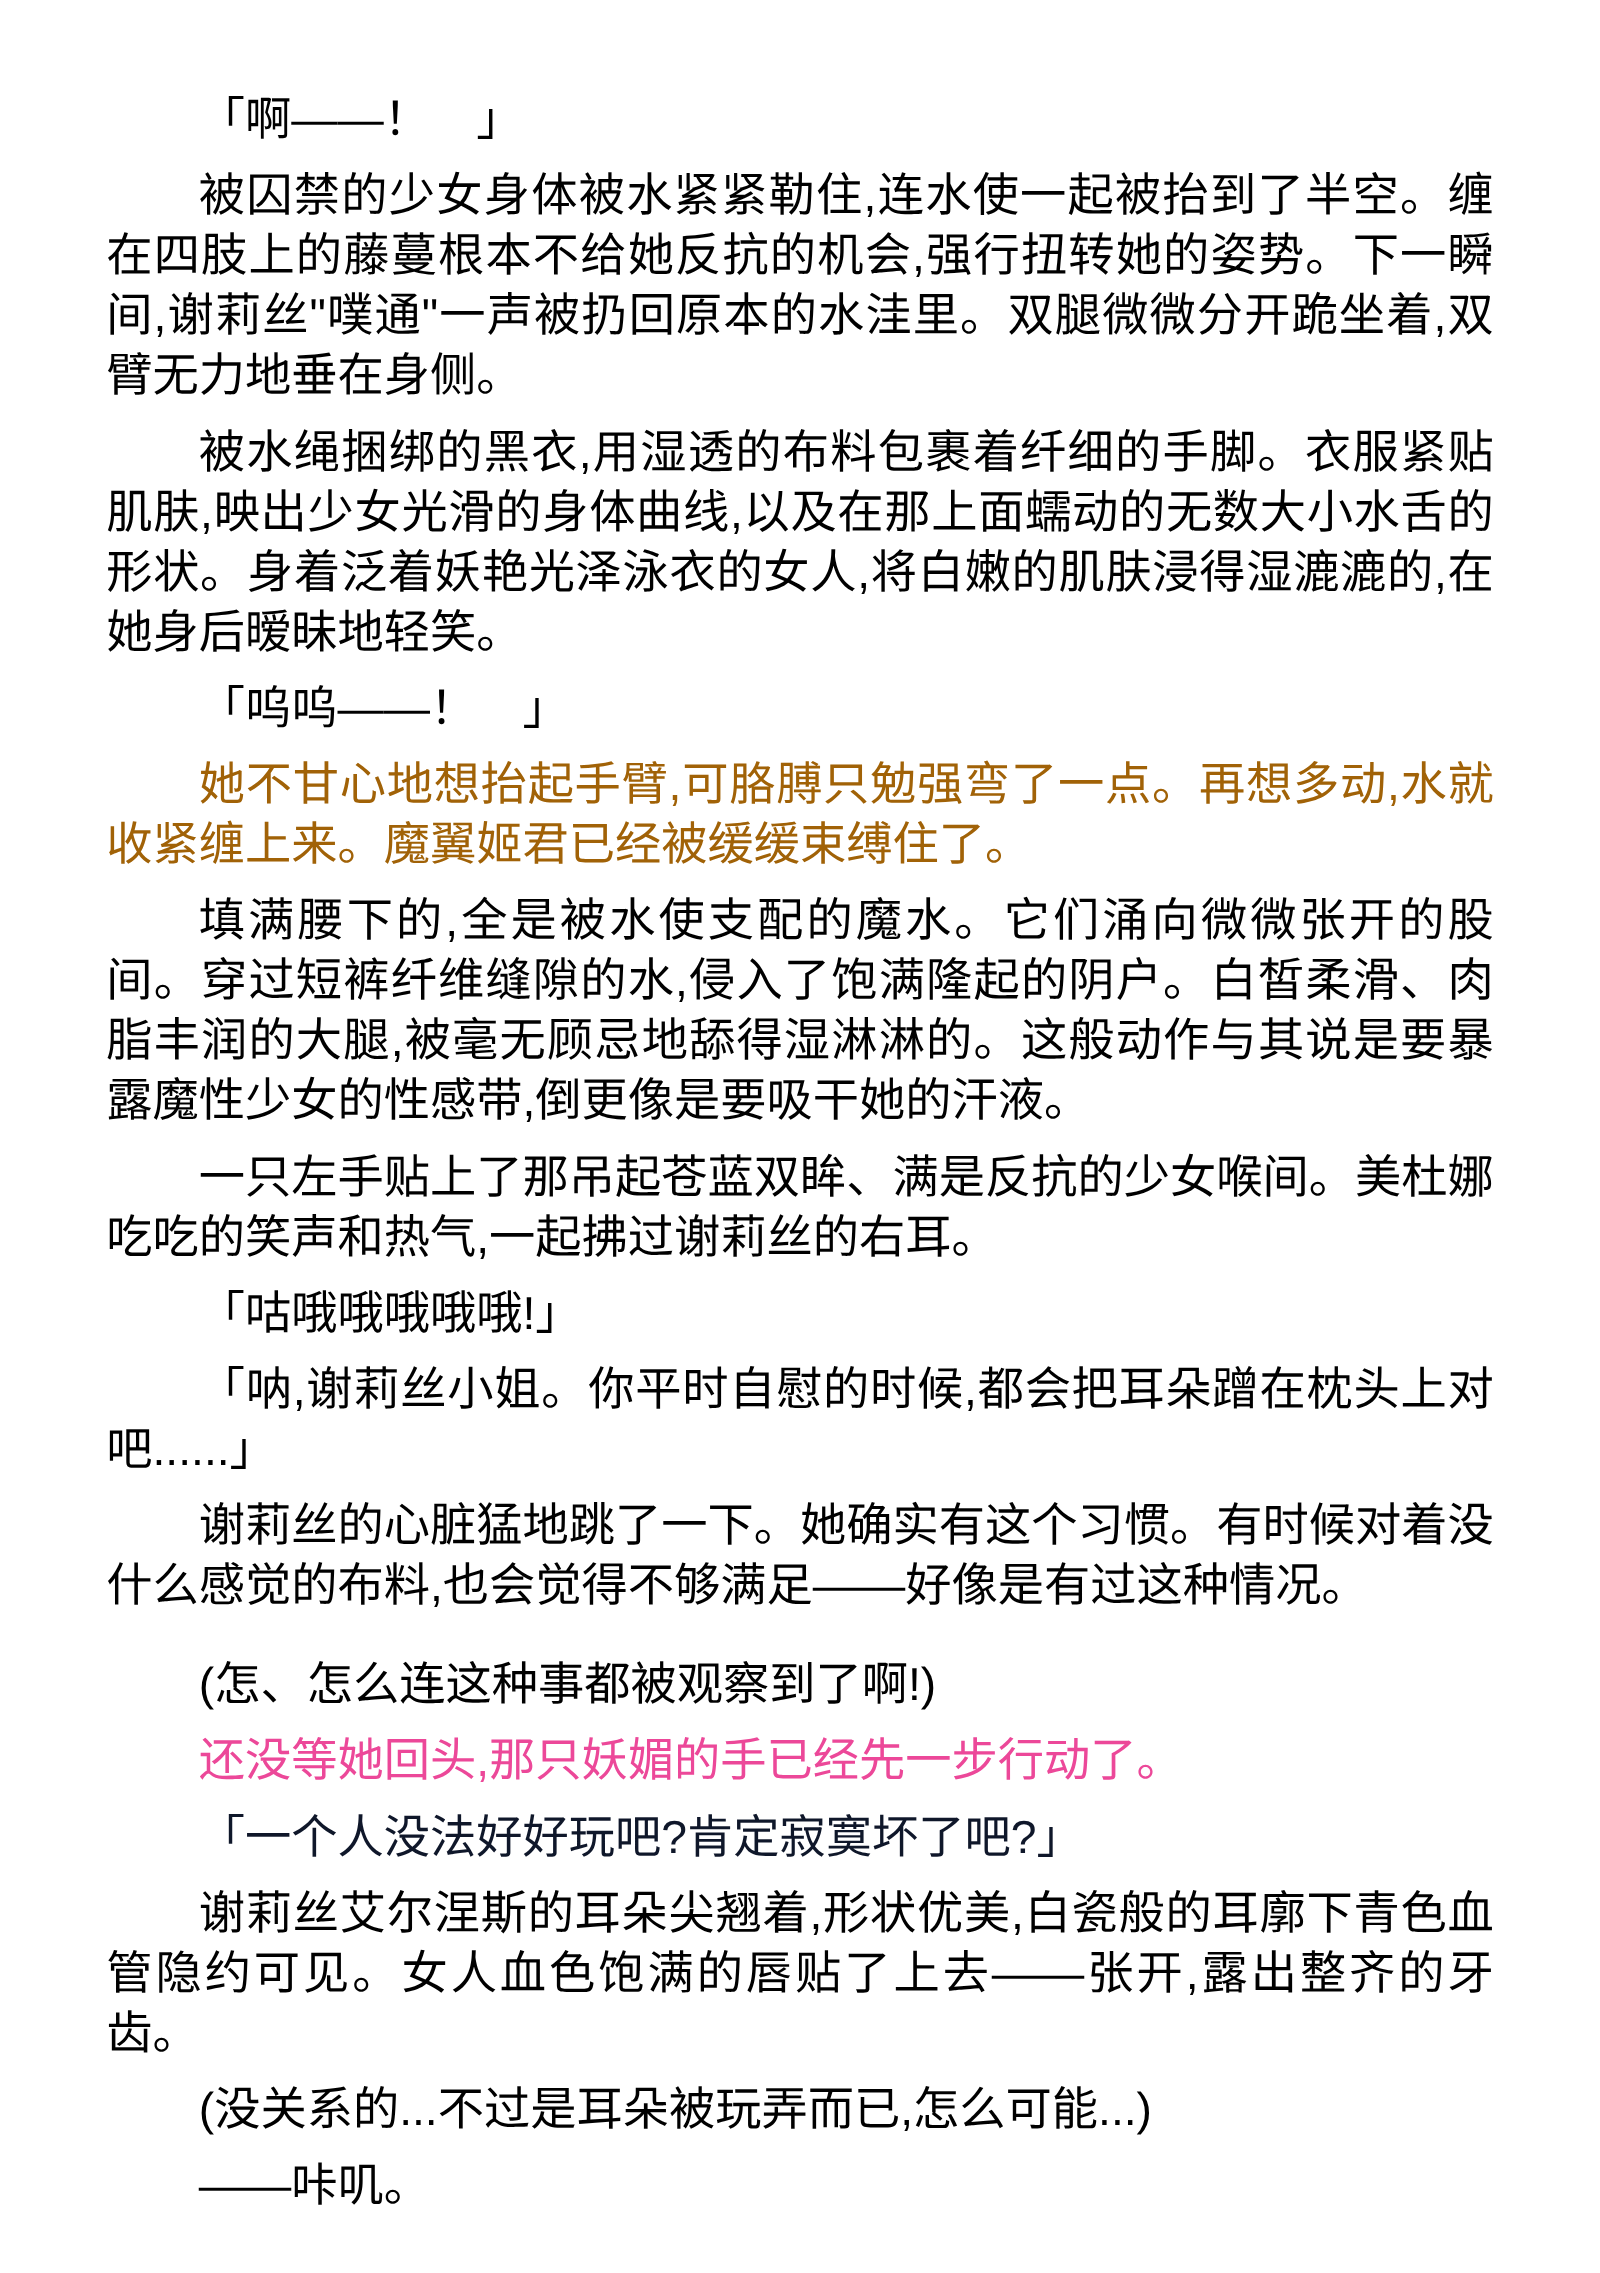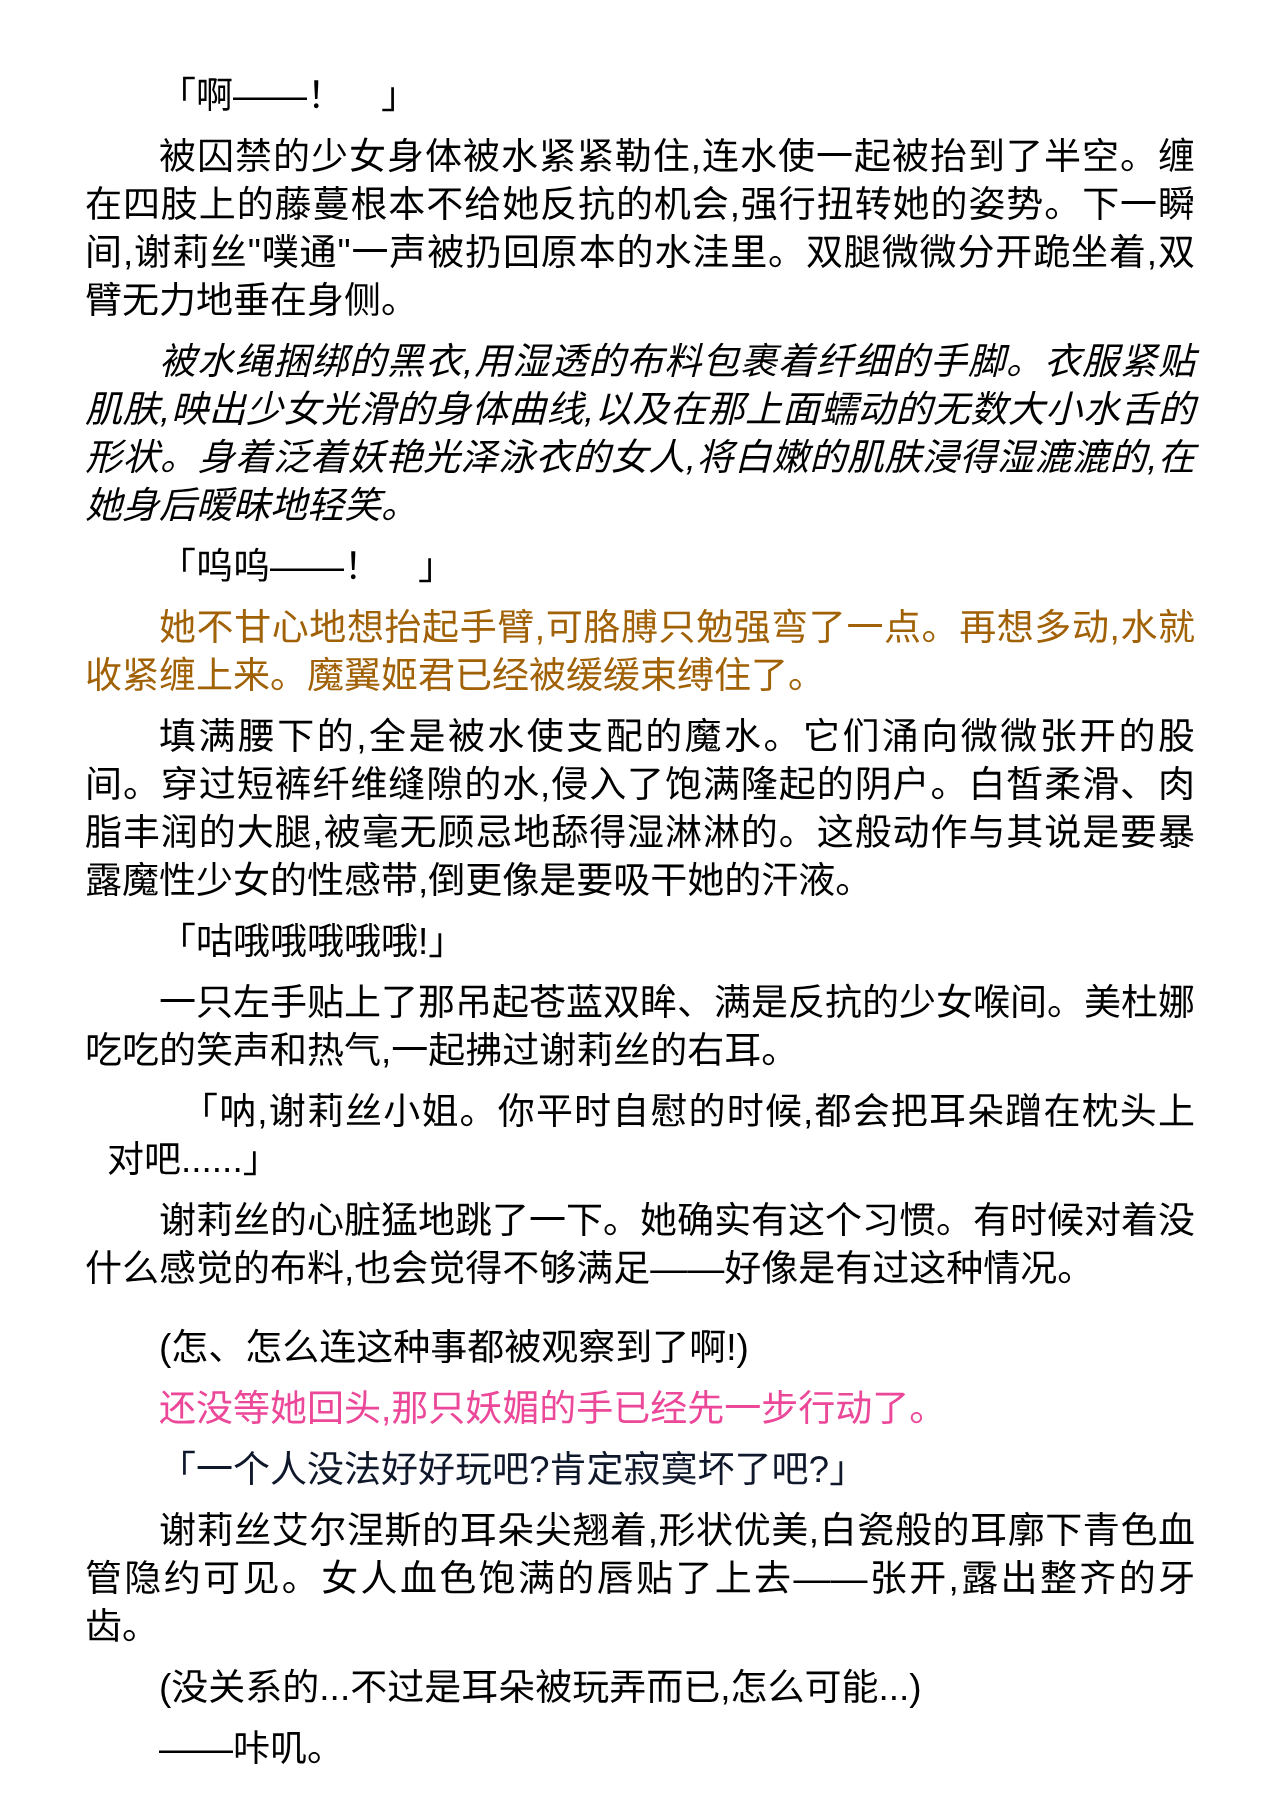--- a/index.html
+++ b/index.html
@@ -32,27 +32,27 @@
     letter-spacing: 0;
     font-kerning: none;
   }
 </style>
 </head>
 <body style="background: rgb(255, 255, 255);">
 
 <main class="page">
   <p style="color: rgb(0, 0, 0);">「啊——！　」</p>
   <p style="color: rgb(0, 0, 0);">被囚禁的少女身体被水紧紧勒住,连水使一起被抬到了半空。缠在四肢上的藤蔓根本不给她反抗的机会,强行扭转她的姿势。下一瞬间,谢莉丝"噗通"一声被扔回原本的水洼里。双腿微微分开跪坐着,双臂无力地垂在身侧。</p>
-  <p style="color: rgb(0, 0, 0); font-style: italic;">被水绳捆绑的黑衣,用湿透的布料包裹着纤细的手脚。衣服紧贴肌肤,映出少女光滑的身体曲线,以及在那上面蠕动的无数大小水舌的形状。身着泛着妖艳光泽泳衣的女人,将白嫩的肌肤浸得湿漉漉的,在她身后暧昧地轻笑。</p>
+  <p style="color: rgb(0, 0, 0);">被水绳捆绑的黑衣,用湿透的布料包裹着纤细的手脚。衣服紧贴肌肤,映出少女光滑的身体曲线,以及在那上面蠕动的无数大小水舌的形状。身着泛着妖艳光泽泳衣的女人,将白嫩的肌肤浸得湿漉漉的,在她身后暧昧地轻笑。</p>
   <p style="color: rgb(0, 0, 0);">「呜呜——！　」</p>
   <p style="color: #a16207;">她不甘心地想抬起手臂,可胳膊只勉强弯了一点。再想多动,水就收紧缠上来。魔翼姬君已经被缓缓束缚住了。</p>
   <p style="color: rgb(0, 0, 0);">填满腰下的,全是被水使支配的魔水。它们涌向微微张开的股间。穿过短裤纤维缝隙的水,侵入了饱满隆起的阴户。白皙柔滑、肉脂丰润的大腿,被毫无顾忌地舔得湿淋淋的。这般动作与其说是要暴露魔性少女的性感带,倒更像是要吸干她的汗液。</p>
+  <p style="color: rgb(0, 0, 0);">一只左手贴上了那吊起苍蓝双眸、满是反抗的少女喉间。美杜娜吃吃的笑声和热气,一起拂过谢莉丝的右耳。</p>
   <p style="color: rgb(0, 0, 0);">「咕哦哦哦哦哦!」</p>
-  <p style="color: rgb(0, 0, 0);">一只左手贴上了那吊起苍蓝双眸、满是反抗的少女喉间。美杜娜吃吃的笑声和热气,一起拂过谢莉丝的右耳。</p>
-  <p style="color: rgb(0, 0, 0); margin-left: 22px;">「呐,谢莉丝小姐。你平时自慰的时候,都会把耳朵蹭在枕头上对吧......」</p>
+  <p style="color: rgb(0, 0, 0);">「呐,谢莉丝小姐。你平时自慰的时候,都会把耳朵蹭在枕头上对吧......」</p>
   <p style="color: rgb(0, 0, 0);">谢莉丝的心脏猛地跳了一下。她确实有这个习惯。有时候对着没什么感觉的布料,也会觉得不够满足——好像是有过这种情况。</p>
   <p style="color: rgb(0, 0, 0); margin-top: 31px;">(怎、怎么连这种事都被观察到了啊!)</p>
   <p style="color: #ec4899;">还没等她回头,那只妖媚的手已经先一步行动了。</p>
   <p style="color: #0f172a;">「一个人没法好好玩吧?肯定寂寞坏了吧?」</p>
   <p style="color: rgb(0, 0, 0);">谢莉丝艾尔涅斯的耳朵尖翘着,形状优美,白瓷般的耳廓下青色血管隐约可见。女人血色饱满的唇贴了上去——张开,露出整齐的牙齿。</p>
   <p style="color: rgb(0, 0, 0);">(没关系的...不过是耳朵被玩弄而已,怎么可能...)</p>
   <p style="color: rgb(0, 0, 0);">——咔叽。</p>
 </main>
 
 </body></html>

